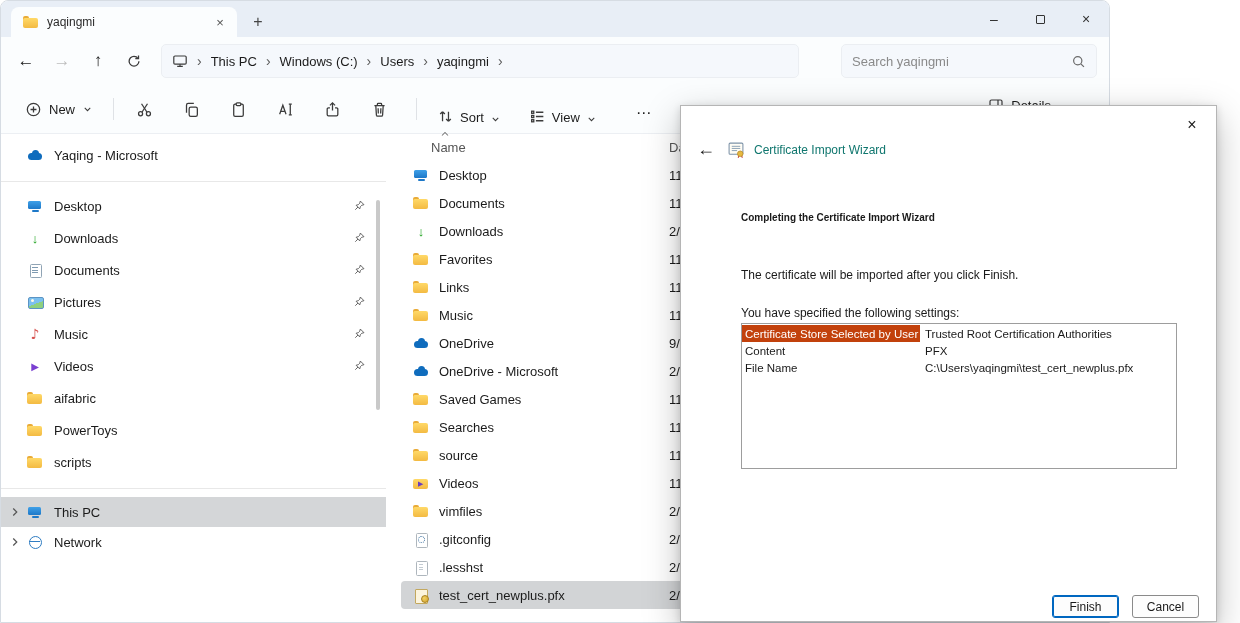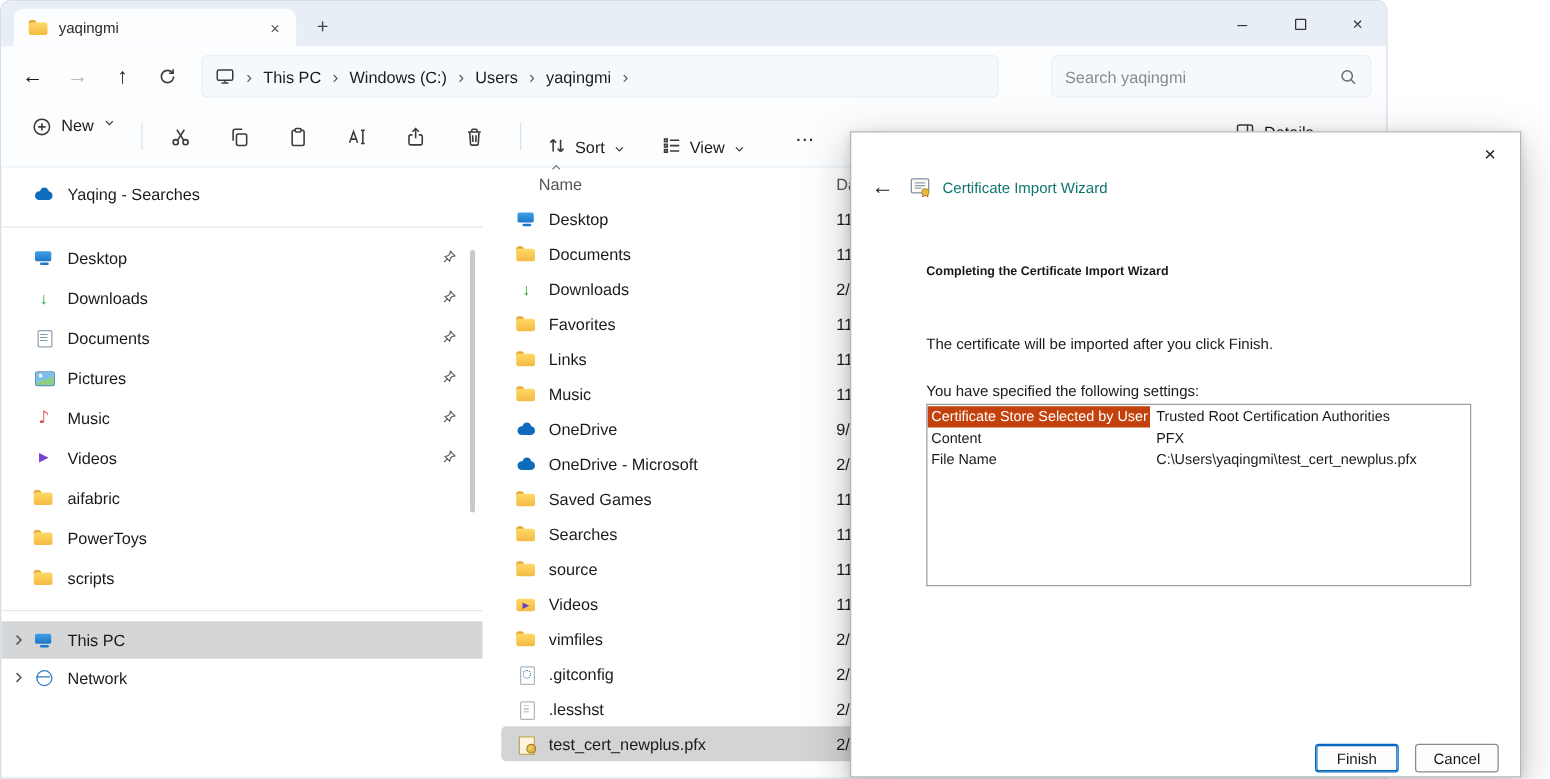--- a/index.html
+++ b/index.html
@@ -33,21 +33,21 @@
   .crumb { font-size:13px; color:#1b1b1b; white-space:nowrap; }
   .crumb-sep { font-size:14px; color:#5a5a5a; padding:0 9px; }
   .searchbox { display:flex; align-items:center; height:34px; width:256px; margin-left:auto;
                background:#f5f8fc; border:1px solid #ebeef2; border-radius:5px; padding:0 10px; }
   .search-input { border:0; outline:0; background:transparent; flex:1; font-size:13px; color:#333;
                   font-family:inherit; min-width:0; }
   .search-input::placeholder { color:#8a8a8a; }
 
   .commandbar { position:relative; height:49px; display:flex; align-items:center; padding-left:14px;
                 background:#fbfdfe; border-bottom:1px solid #eceff3; }
-  .cmd-new { display:flex; align-items:flex-start; gap:7px; padding:0 10px; height:32px; border-radius:4px;
+  .cmd-new { display:flex; align-items:center; gap:7px; padding:0 10px; height:32px; border-radius:4px;
              color:#1b1b1b; font-size:13px; }
   .cmd-divider { width:1px; height:22px; background:#dfe2e6; margin:0 10px; flex:0 0 1px; }
   .cmd-icon-btn { width:40px; height:32px; display:flex; align-items:center; justify-content:center;
                   border-radius:4px; margin-right:7px; }
   .cmd-label-btn { display:flex; align-items:flex-end; gap:6px; padding:0 10px; height:32px;
                    border-radius:4px; font-size:13px; color:#1b1b1b; margin-right:8px; }
   .cmd-more { width:34px; height:32px; display:flex; align-items:center; justify-content:center;
               font-size:16px; color:#1b1b1b; border-radius:4px; margin-left:12px; }
   .cmd-details { position:absolute; right:58px; top:12px; display:flex; gap:7px; align-items:center;
                  font-size:13px; color:#1b1b1b; }
@@ -331,21 +331,21 @@
         <span>Details</span>
       </div>
     </div>
 
     <div class="body">
 
       <div class="sidebar">
         <div class="onedrive-block">
           <div class="side-row">
             <span class="ic ic-cloud"></span>
-            <span class="side-label">Yaqing - Searches</span>
+            <span class="side-label">Yaqing - Microsoft</span>
           </div>
         </div>
         <div class="side-sep"></div>
 
           <div class="side-row pinned">
             <span class="ic ic-desktop"></span>
             <span class="side-label">Desktop</span>
             <svg class="pin" width="13" height="13" viewBox="0 0 16 16" fill="none" stroke="#555" stroke-width="1.1">
               <path d="M9 2.5l4.5 4.5-2.7.7-1.8 1.8-.7 2.7L3.8 7.7l2.7-.7L8.3 5.2z"></path>
               <line x1="6.2" y1="9.8" x2="2.8" y2="13.2"></line>

